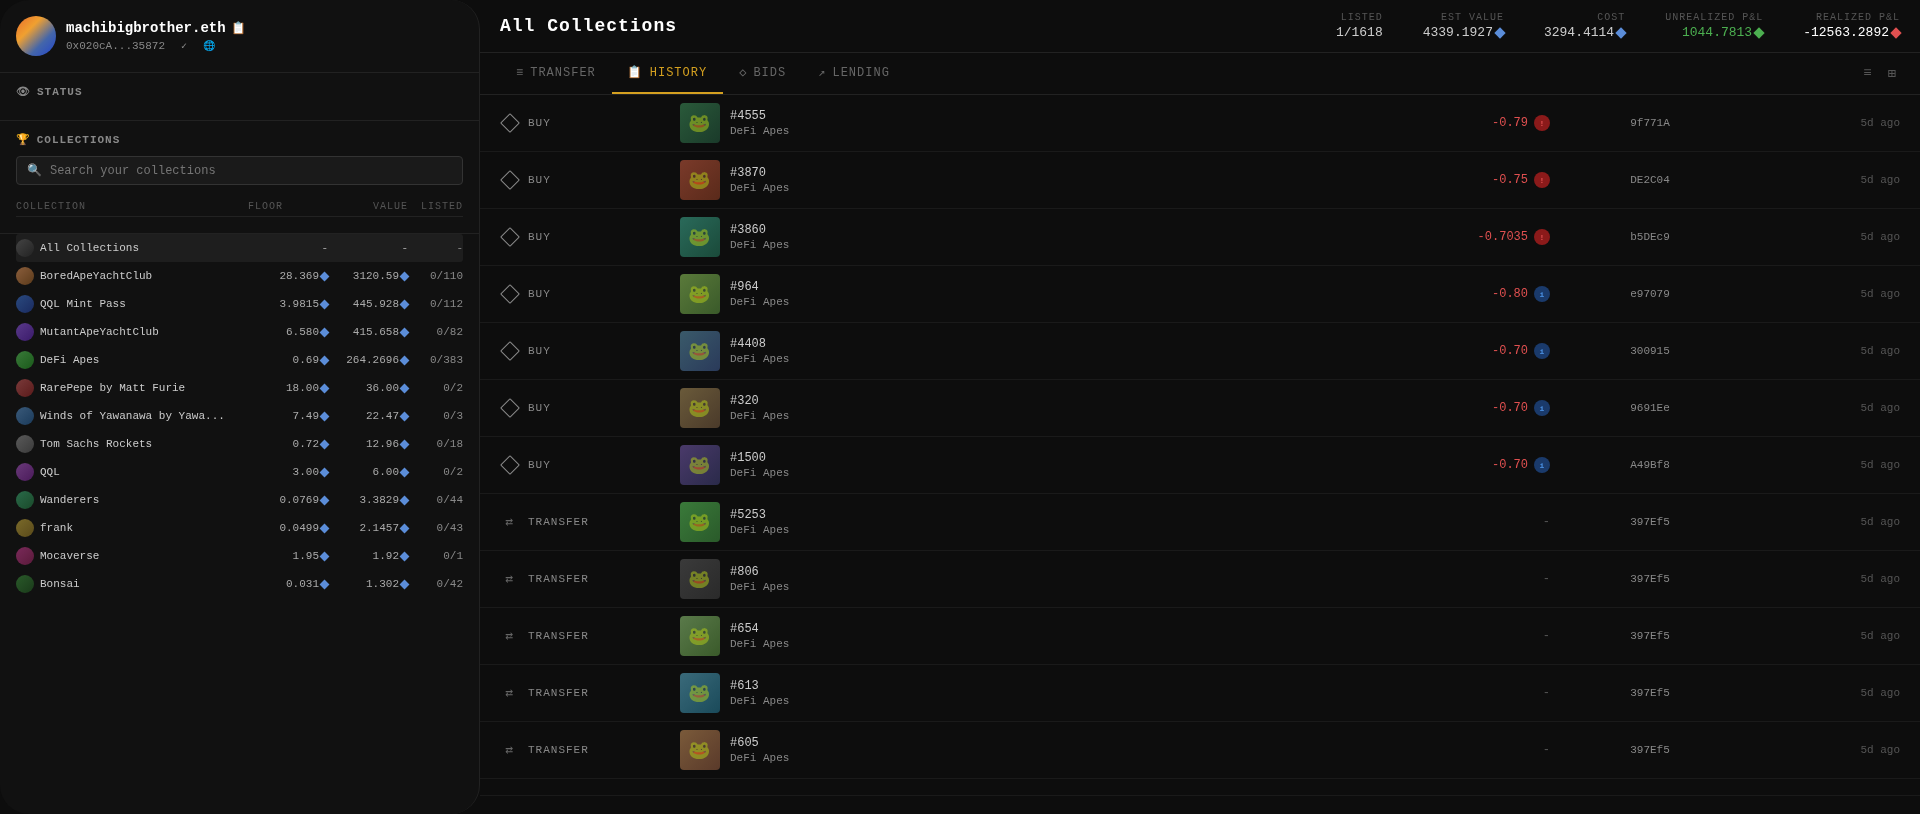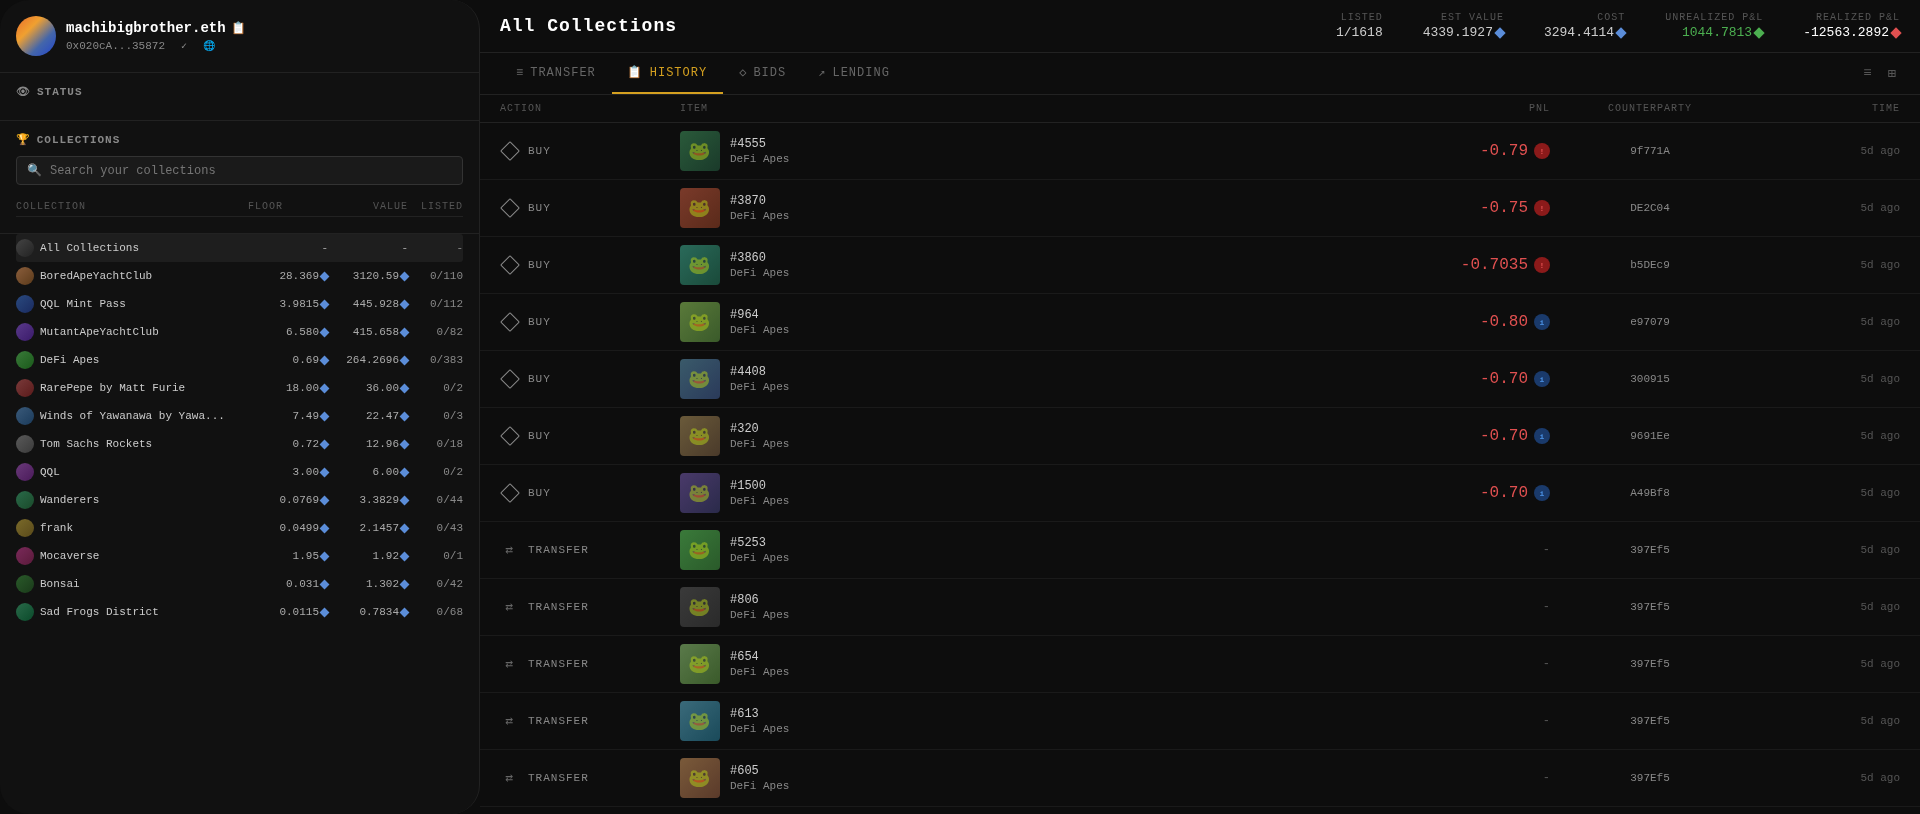--- a/index.html
+++ b/index.html
@@ -193,21 +193,21 @@
 
     .action-cell { display: flex; align-items: center; gap: 8px; color: #888; font-size: 11px; letter-spacing: 1px; }
     .action-icon { width: 20px; height: 20px; display: flex; align-items: center; justify-content: center; color: #555; }
 
     .item-cell { display: flex; align-items: center; gap: 10px; }
     .item-info { display: flex; flex-direction: column; gap: 2px; }
     .item-id { color: #ccc; font-size: 12px; }
     .item-collection { color: #888; font-size: 11px; }
 
     .pnl-cell { display: flex; align-items: center; gap: 6px; justify-content: flex-end; }
-    .pnl-value { font-size: 16px; }
+    .pnl-value { font-size: 12px; }
     .pnl-neg { color: #e05050; }
     .pnl-dash { color: #555; }
     .pnl-badge {
       width: 16px;
       height: 16px;
       border-radius: 50%;
       display: flex;
       align-items: center;
       justify-content: center;
       font-size: 8px;
@@ -502,35 +502,20 @@
     <div class="coll-value">
       <span>0.031</span>
       <span style="color:#5b8dd9; display:inline-block; width:7px; height:7px; background:#5b8dd9; transform:rotate(45deg);"></span>
     </div>
     <div class="coll-value">
       <span>1.302</span>
       <span style="color:#5b8dd9; display:inline-block; width:7px; height:7px; background:#5b8dd9; transform:rotate(45deg);"></span>
     </div>
     <div class="listed-val">0/42</div>
   </div>
-        <div class="collection-row">
-    <div class="collection-name-cell">
-      <div class="coll-avatar ca-frogs"></div>
-      <span>Sad Frogs District</span>
-    </div>
-    <div class="coll-value">
-      <span>0.0115</span>
-      <span style="color:#5b8dd9; display:inline-block; width:7px; height:7px; background:#5b8dd9; transform:rotate(45deg);"></span>
-    </div>
-    <div class="coll-value">
-      <span>0.7834</span>
-      <span style="color:#5b8dd9; display:inline-block; width:7px; height:7px; background:#5b8dd9; transform:rotate(45deg);"></span>
-    </div>
-    <div class="listed-val">0/68</div>
-  </div>
       </div>
   </div>
 </div>
 
 <div class="main-content">
 
   <div class="top-header">
     <div class="page-title">All Collections</div>
     <div class="header-stats">
       <div class="stat-block">
@@ -584,27 +569,20 @@
     <div class="tab">
       <span>↗</span>
       <span>LENDING</span>
     </div>
     <div class="tab-icons-right">
       <span class="tab-icon-btn">≡</span>
       <span class="tab-icon-btn">⊞</span>
     </div>
   </div>
 
-  <div class="table-header">
-    <span>ACTION</span>
-    <span>ITEM</span>
-    <span style="text-align:right">PNL</span>
-    <span style="text-align:center">COUNTERPARTY</span>
-    <span style="text-align:right">TIME</span>
-  </div>
 
   <div class="table-body" id="table-body">
   <div class="table-row">
     <div class="action-cell">
       <div class="action-icon">
             <div style="width:14px;height:14px;border:1.5px solid #888;transform:rotate(45deg);border-radius:1px;"></div>
           </div>
       <span>BUY</span>
     </div>
     <div class="item-cell">

